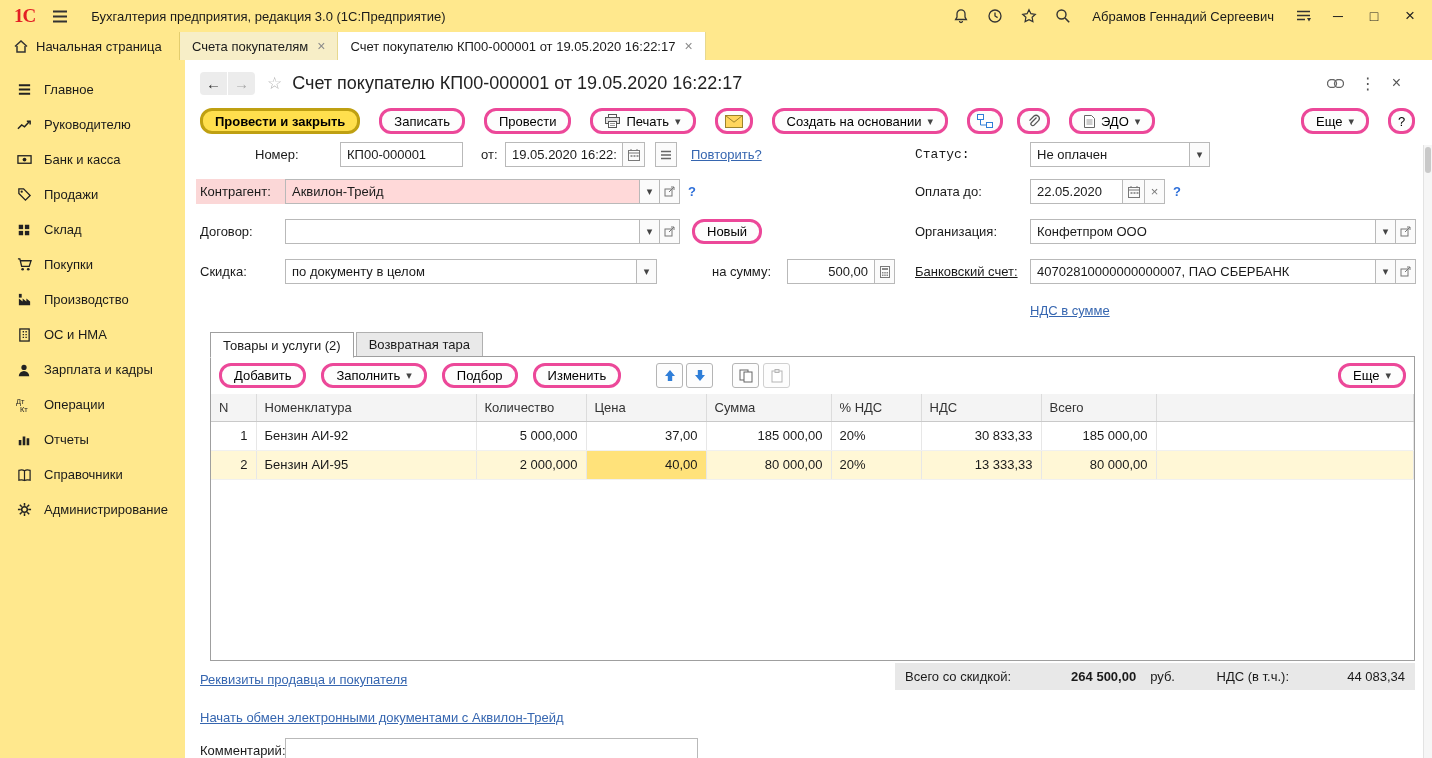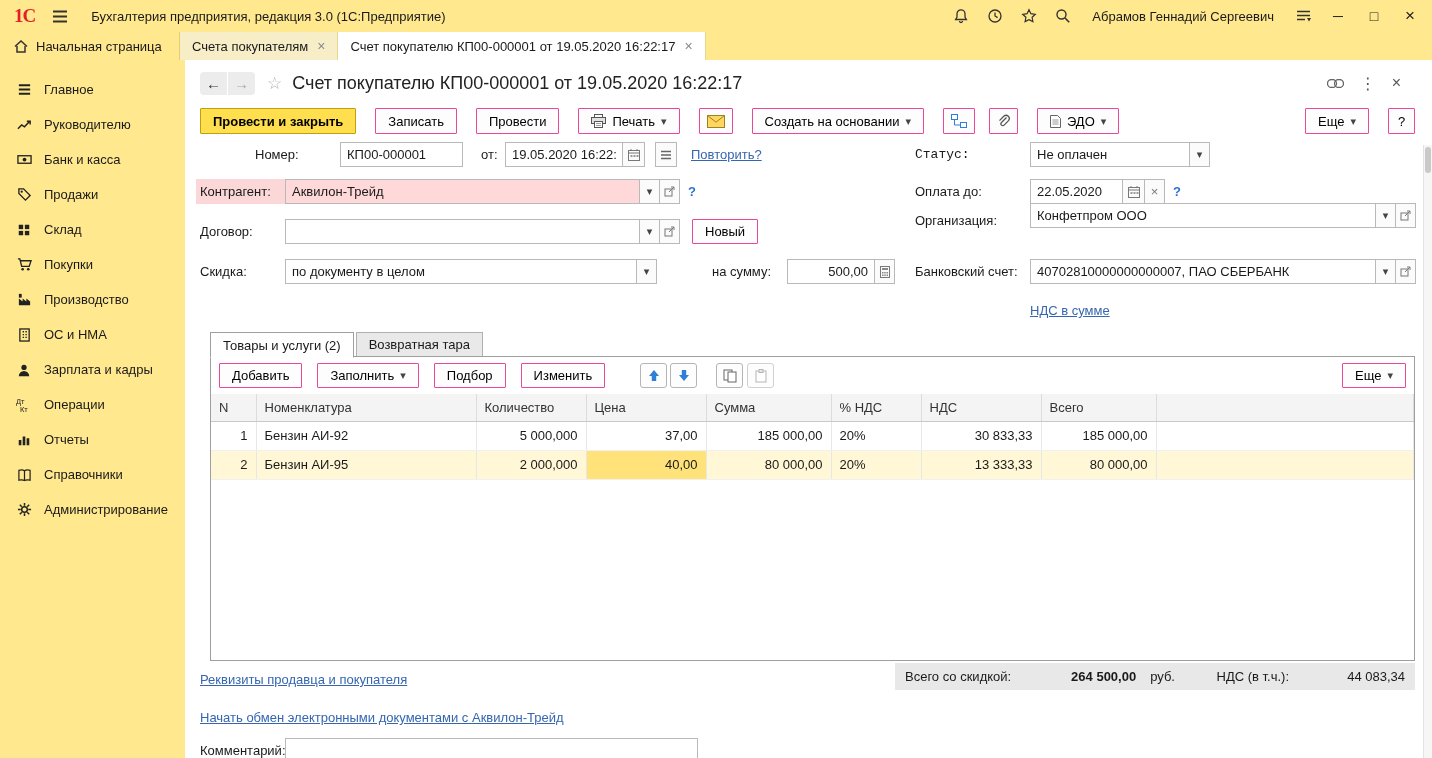--- a/index.html
+++ b/index.html
@@ -45,21 +45,21 @@
           cursor:pointer;font-size:15px;color:#333;}
   .navbtn.back{border-radius:4px 0 0 4px;}
   .navbtn.fwd{border-radius:0 4px 4px 0;color:#a8a8a8;margin-left:1px;}
   .fav-star{color:#b3b3b3;font-size:17px;margin:0 10px 0 12px;cursor:pointer;}
   .doc-title{font-size:18px;color:#222;white-space:nowrap;}
   .hdr-right{margin-left:auto;display:flex;align-items:center;gap:16px;padding-right:14px;}
   .hdr-ic{cursor:pointer;color:#555;font-size:16px;display:flex;align-items:center;}
 
   
   .btn{display:inline-flex;align-items:center;gap:6px;height:26px;padding:0 12px;background:#fdfdfd;
-       border:1px solid #ec4899;border-radius:1px;cursor:pointer;font-size:13px;white-space:nowrap;}
+       border:3px solid #ec4899;border-radius:12px;cursor:pointer;font-size:13px;white-space:nowrap;}
   .btn.primary{background:#ffdf4d;border-color:#bfa012;font-weight:bold;}
   .btn.iconic{padding:0 7px;}
   .caret{font-size:11px;color:#444;line-height:1;}
   .cmdbar{top:48px;left:15px;width:1215px;display:flex;align-items:center;gap:19px;}
   .grp{display:flex;align-items:center;gap:14px;}
 
   
   .flabel{white-space:nowrap;}
   .field,.combo{height:25px;border:1px solid #b9b9b9;background:#fff;font-size:13px;
         font-family:"Liberation Sans",sans-serif;padding:0 6px;color:#1a1a1a;}
@@ -456,21 +456,21 @@
         </span>
       <span class="addon w20">
         <svg width="11" height="11" viewBox="0 0 11 11">
             <rect x="1" y="3" width="7" height="7" fill="none" stroke="#777"></rect>
             <path d="M5 6l5-5M7 1h3v3" fill="none" stroke="#777"></path>
           </svg>
       </span>
       <button class="btn" style="margin-left:12px;height:25px;">Новый</button>
     </div>
 
-    <div class="row" style="top:143px;left:730px;align-items:flex-end;">
+    <div class="row" style="top:159px;left:730px;">
       <span class="flabel" style="width:115px;">Организация:</span>
       <div class="combo" style="width:346px;">
         <span>Конфетпром ООО</span>
       </div>
       <span class="addon w20">
           <span class="caret">▾</span>
         </span>
       <span class="addon w20">
         <svg width="11" height="11" viewBox="0 0 11 11">
             <rect x="1" y="3" width="7" height="7" fill="none" stroke="#777"></rect>
@@ -497,21 +497,21 @@
             <rect x="4.25" y="6" width="1.5" height="1.5" fill="#888"></rect>
             <rect x="6.5" y="6" width="1.5" height="1.5" fill="#888"></rect>
             <rect x="2" y="8.5" width="1.5" height="1.5" fill="#888"></rect>
             <rect x="4.25" y="8.5" width="1.5" height="1.5" fill="#888"></rect>
             <rect x="6.5" y="8.5" width="1.5" height="1.5" fill="#888"></rect>
           </svg>
       </span>
     </div>
 
     <div class="row" style="top:199px;left:730px;">
-      <span class="flabel" style="width:115px;">Банковский счет:</span>
+      <span class="flabel" style="width:115px;text-decoration:underline;">Банковский счет:</span>
       <div class="combo" style="width:346px;">
         <span>40702810000000000007, ПАО СБЕРБАНК</span>
       </div>
       <span class="addon w20">
           <span class="caret">▾</span>
         </span>
       <span class="addon w20">
         <svg width="11" height="11" viewBox="0 0 11 11">
             <rect x="1" y="3" width="7" height="7" fill="none" stroke="#777"></rect>
             <path d="M5 6l5-5M7 1h3v3" fill="none" stroke="#777"></path>

